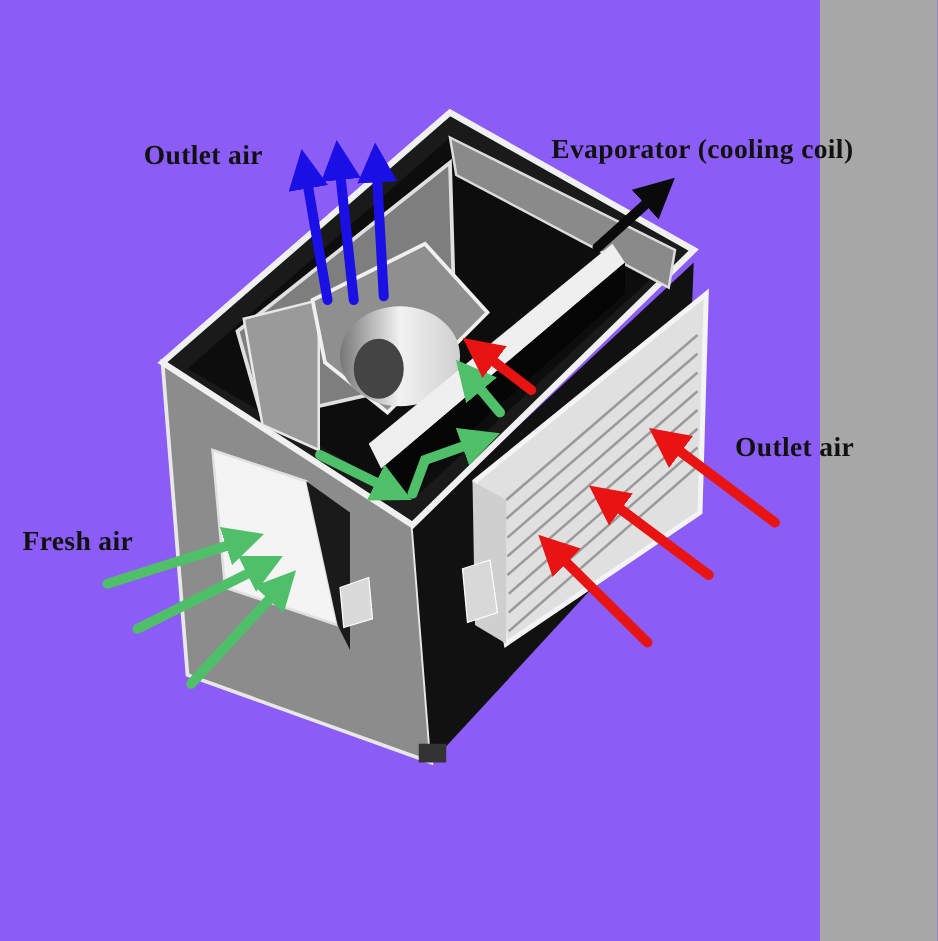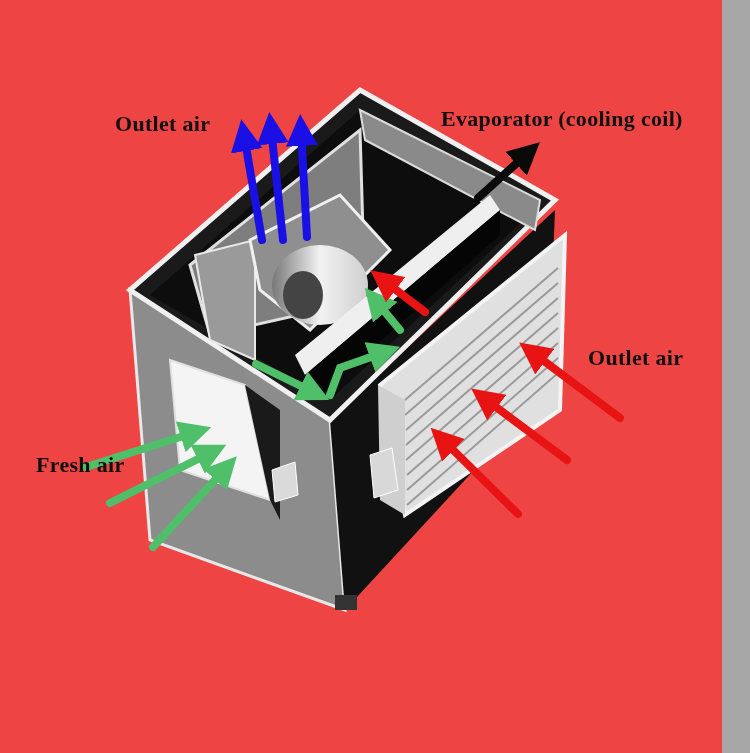--- a/index.html
+++ b/index.html
@@ -1,22 +1,22 @@
 <!DOCTYPE html>
 <html><head>
 <meta charset="utf-8">
 <style>
   html, body { margin: 0; padding: 0; }
   body { width: 750px; height: 753px; background: #a7a7a7; overflow: hidden; position: relative; font-family: "Liberation Serif", serif; }
-  .canvas { position: absolute; left: 0; top: 0; width: 722px; height: 753px; background: #ef4444; }
+  .canvas { position: absolute; left: 0; top: 0; width: 656px; height: 753px; background: #8b5cf6; }
   svg.diagram { position: absolute; left: 0; top: 0; }
   .label { position: absolute; font-family: "Liberation Serif", serif; font-weight: bold; font-size: 22px; color: #111; white-space: nowrap; letter-spacing: 0.3px; }
   .lbl-outlet { left: 115px; top: 111px; }
   .lbl-evap { left: 441px; top: 106px; }
-  .lbl-fresh { left: 36px; top: 420px; margin-top: 32px; }
+  .lbl-fresh { left: 18px; top: 420px; }
   .lbl-return { left: 588px; top: 345px; }
 </style>
 </head>
 <body>
 
 <div class="canvas">
   <svg class="diagram" width="750" height="753" viewBox="0 0 750 753">
     <defs>
       <marker id="hBlue" markerWidth="4" markerHeight="4" refX="2" refY="2" orient="auto">
           <path d="M0,0 L4,2 L0,4 Z" fill="#1a10e6"></path>

